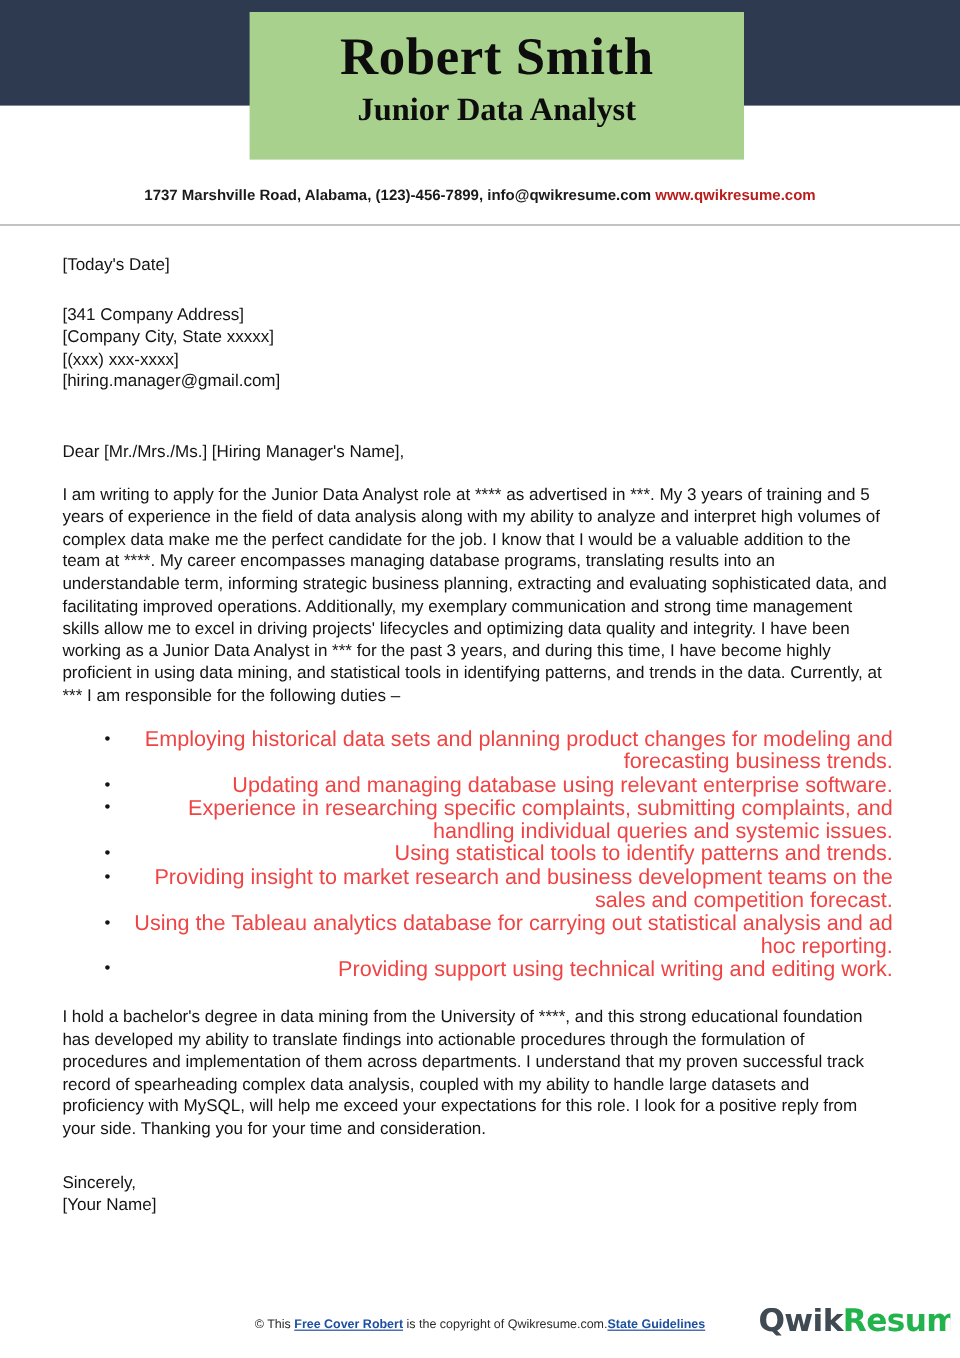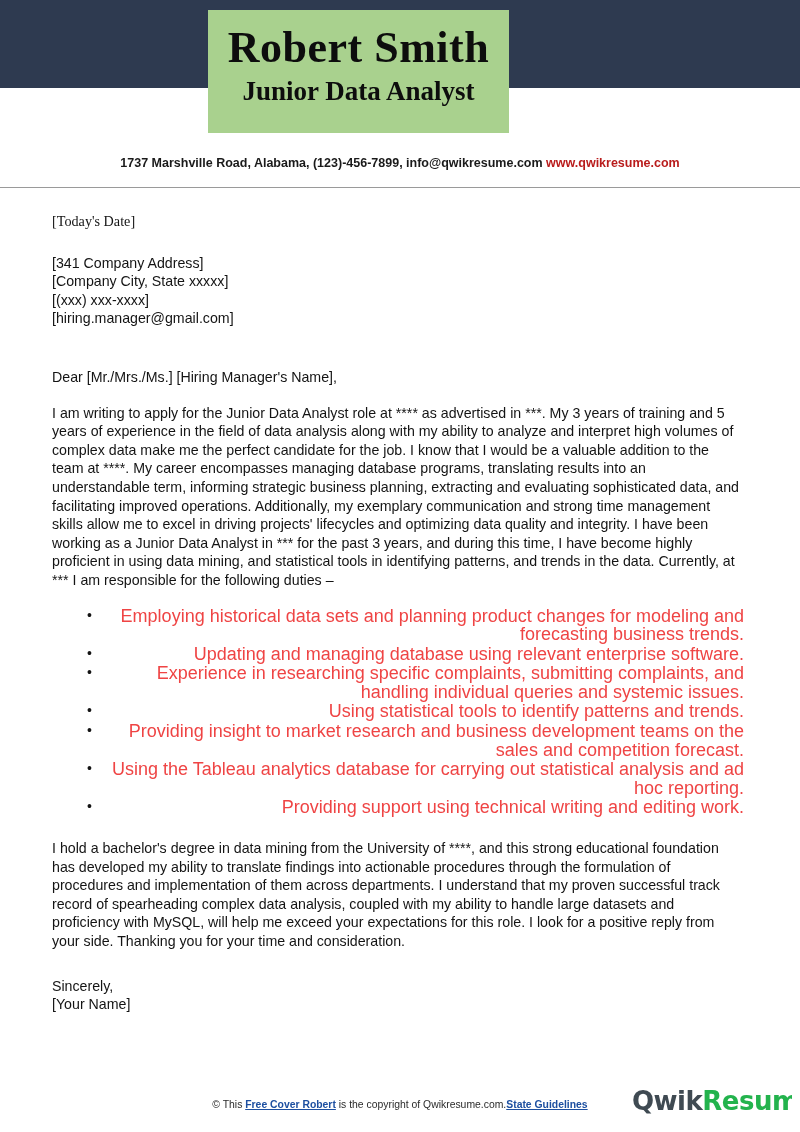--- a/index.html
+++ b/index.html
@@ -25,21 +25,21 @@
     left: 0;
     top: 0;
     width: 800px;
     height: 88px;
     background: #2e3a50;
   }
   .name-box {
     position: absolute;
     left: 208px;
     top: 10px;
-    width: 301px;
+    width: 412px;
     height: 123px;
     background: #a9d18e;
     box-sizing: border-box;
     display: flex;
     flex-direction: column;
     align-items: center;
     justify-content: flex-start;
     padding-top: 12px;
   }
   .name-box .full-name {
@@ -94,21 +94,20 @@
     top: 212px;
     width: 692px;
   }
   .block {
     font-size: 14.2px;
     line-height: 18.6px;
     color: #141414;
   }
   .date-line {
     margin: 0 0 23px 0;
-    font-family: Liberation Serif, serif;
   }
   .addr-line {
     margin: 0;
   }
   .salutation {
     margin: 40px 0 0 0;
   }
   .para {
     margin: 17px 0 0 0;
     text-align: left;

